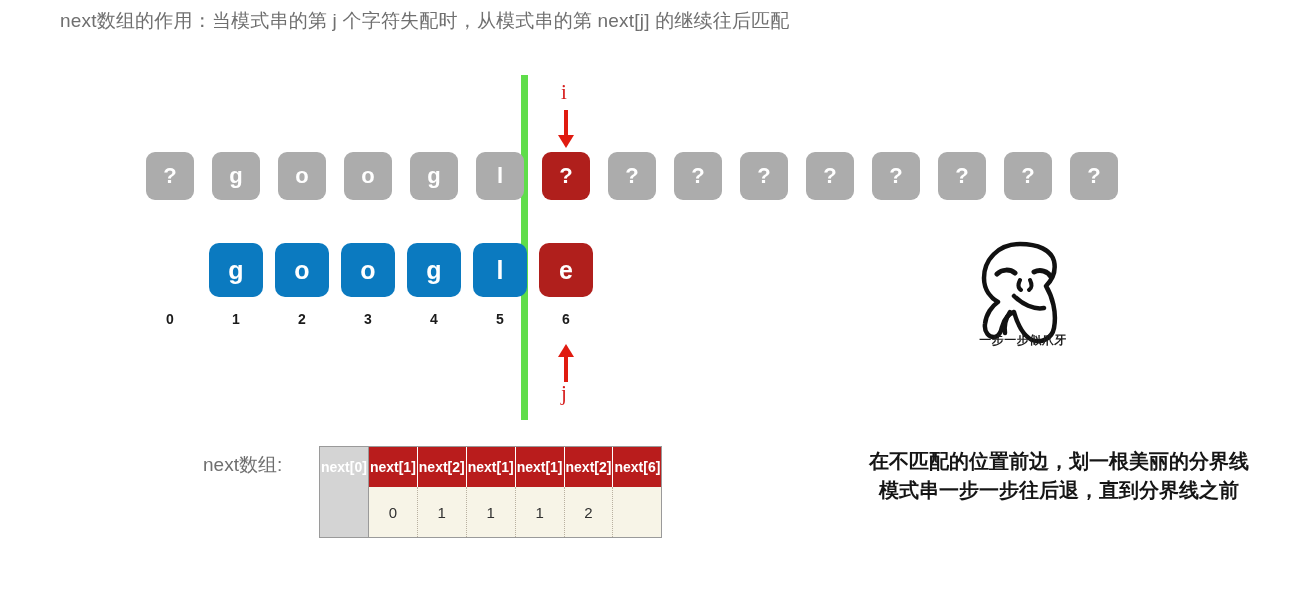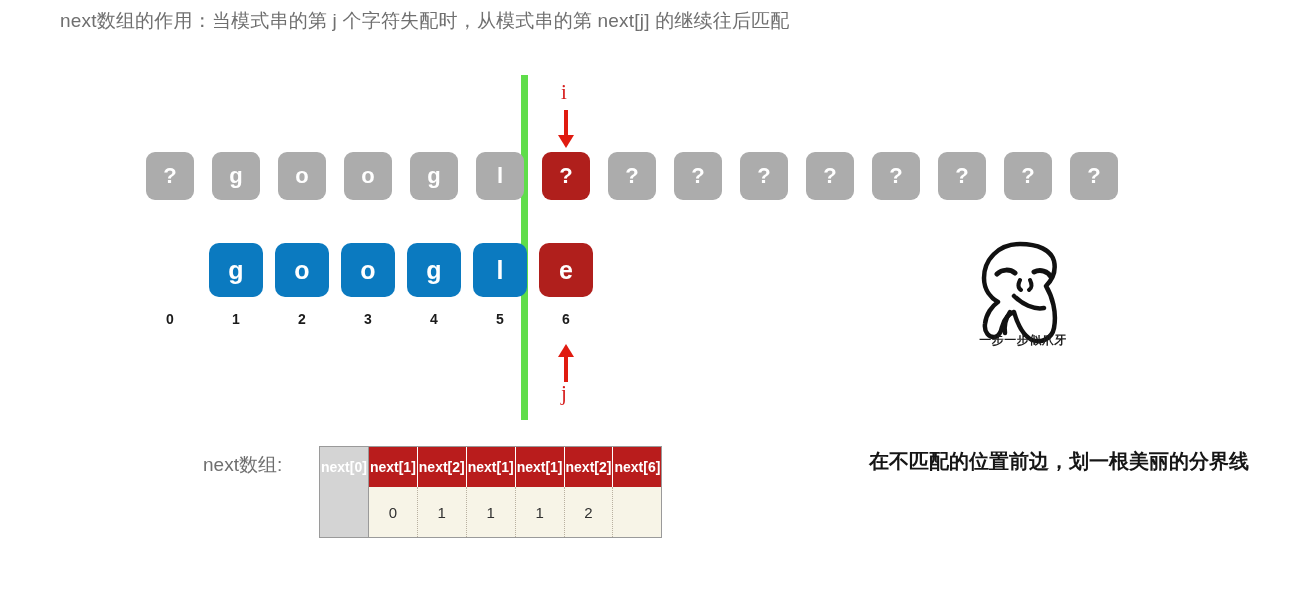--- a/index.html
+++ b/index.html
@@ -308,14 +308,15 @@
 
       <path d="M56 62 C64 70 76 76 86 74"></path>
       <path d="M52 78 C48 84 46 92 47 99"></path>
     </g>
   </svg>
 </div>
 <div id="cartoon-caption">一步一步似爪牙</div>
 
 <div id="notes">
   <div class="line">在不匹配的位置前边，划一根美丽的分界线</div>
+  <div class="line">模式串一步一步往后退，直到分界线之前</div>
   <div class="gap"></div>
 </div>
 
 </body></html>

